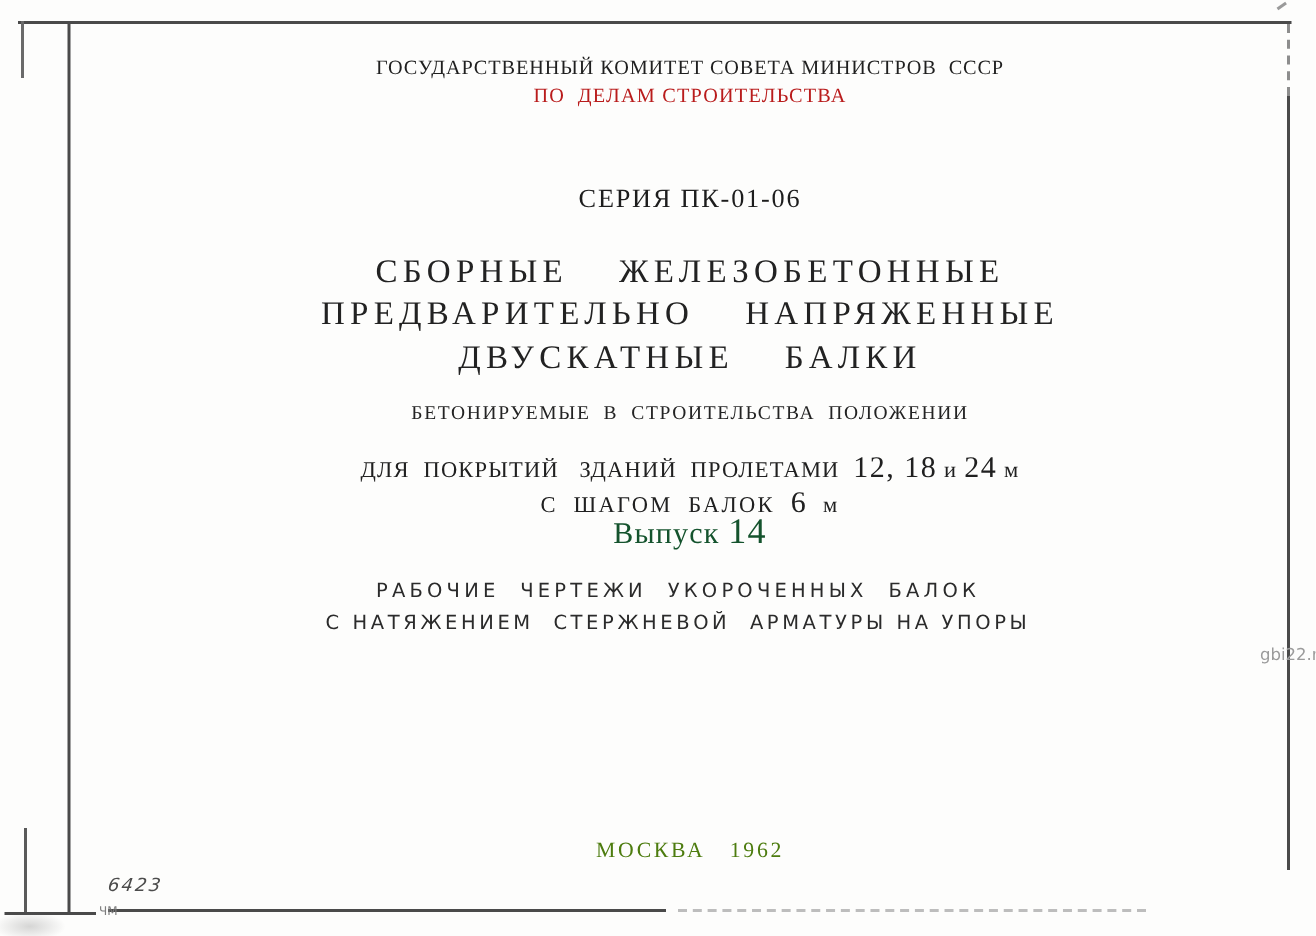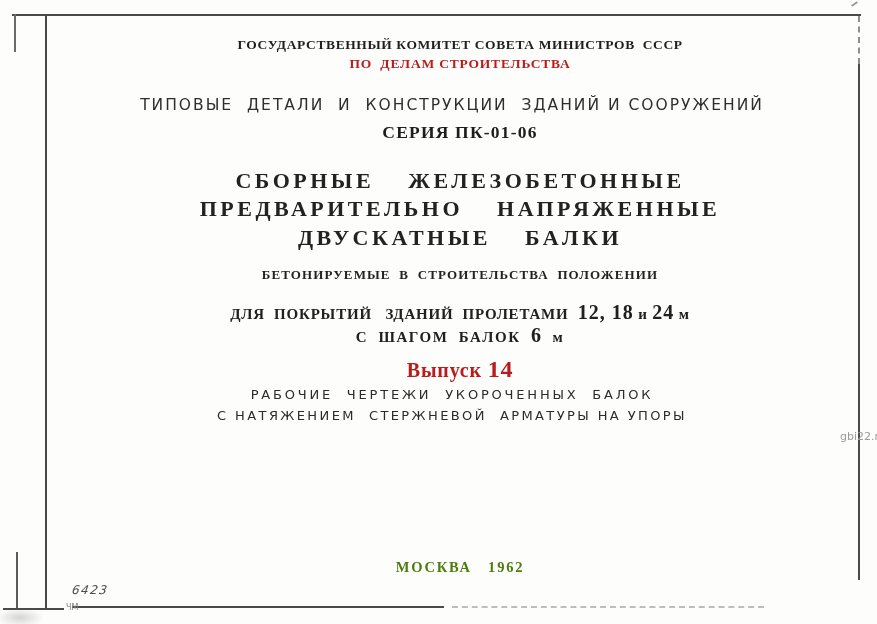--- a/index.html
+++ b/index.html
@@ -1,21 +1,21 @@
 <!DOCTYPE html>
 <html><head>
 <meta charset="utf-8">
 <style>
   * { margin:0; padding:0; box-sizing:border-box; }
   html,body { width:877px; height:624px; }
   body { background:#ffffff; font-family:"Liberation Serif","DejaVu Serif",serif; }
   .page { position:relative; width:877px; height:624px; background:#fdfdfc; overflow:hidden; color:#242424; }
   .abs { position:absolute; }
   .center { left:46px; width:812px; text-align:center; white-space:pre; }
-  .serifB { font-family:"Liberation Serif","DejaVu Serif",serif; font-weight:bold;padding-left:16px; }
+  .serifB { font-family:"Liberation Serif","DejaVu Serif",serif; font-weight:normal;padding-left:16px; }
   .sans { font-family:"DejaVu Sans","Liberation Sans",sans-serif; font-weight:normal; }
 
   
   .rule { background:#4a4a4a; }
   #top-line       { left:12px;  top:14px;  width:849px; height:2px; }
   #left-outer-top { left:14px;  top:14px;  width:2px;  height:38px; background:#6a6a6a; }
   #left-outer-bot { left:16px;  top:552px; width:2px;  height:58px; background:#5a5a5a; }
   #left-inner     { left:45px;  top:14px;  width:2px;  height:596px; }
   #right-dashed   { left:858px; top:16px;  height:48px; border-left:2px dashed #8d8d8d; }
   #right-solid    { left:858px; top:64px;  width:2px;  height:516px; }
@@ -31,21 +31,21 @@
   #committee2 { top:56px;  font-size:13.5px; letter-spacing:0.8px; color:#b91c1c; }
   #caption    { top:96px;  font-size:15.5px; letter-spacing:2px;   color:#2e2e2e; }
   #series     { top:122px; font-size:17.5px; letter-spacing:1.2px; color:#1d1d1d; }
   #t1 { top:168px; font-size:22px; letter-spacing:3.5px; word-spacing:8px; color:#222; }
   #t2 { top:196px; font-size:22px; letter-spacing:3.5px; word-spacing:8px; color:#222; }
   #t3 { top:225px; font-size:22px; letter-spacing:3.5px; word-spacing:8px; color:#222; }
   #subtitle { top:267px; font-size:13px; letter-spacing:1.1px; color:#232323; }
   #spans { top:301px; font-size:15px; letter-spacing:0.8px; color:#202020; }
   #step  { top:324px; font-size:15px; letter-spacing:1.5px; color:#202020; }
   .bignum { font-size:20px; letter-spacing:1px; }
-  #issue-h { top:356px; font-size:20px; letter-spacing:0.8px; color:#b91c1c; }
+  #issue-h { top:342px; font-size:20px; letter-spacing:0.8px; color:#14532d; }
   .issue-num { font-size:24px; }
   #desc1 { top:387px; font-size:13px; letter-spacing:2.8px; color:#2b2b2b; }
   #desc2 { top:408px; font-size:13px; letter-spacing:2.4px; color:#2b2b2b; }
   #desc3 { top:428px; font-size:13px; letter-spacing:2.4px; color:#2b2b2b; }
   #moscow { top:559px; font-size:14.5px; letter-spacing:1.8px; color:#4d7c0f; }
 
   
   #inv   { left:72px; top:583px; font-family:"DejaVu Sans",sans-serif; font-style:italic;
            font-size:12px; letter-spacing:1.5px; color:#4c4c4c; transform:skewX(-8deg); }
   #stamp { left:66px; top:603px; font-family:"DejaVu Sans",sans-serif; 
@@ -65,21 +65,20 @@
   <div class="abs" id="right-dashed"></div>
   <div class="abs rule" id="right-solid"></div>
   <div class="abs rule" id="bottom-short"></div>
   <div class="abs rule" id="bottom-long"></div>
   <div class="abs" id="bottom-dashes"></div>
   <div class="abs" id="corner-tick"></div>
   <div class="abs" id="smudge"></div>
 
   <div class="abs center serifB" id="committee1">ГОСУДАРСТВЕННЫЙ КОМИТЕТ СОВЕТА МИНИСТРОВ  СССР</div>
   <div class="abs center serifB" id="committee2">ПО  ДЕЛАМ СТРОИТЕЛЬСТВА</div>
-  <div class="abs center sans" id="caption">ТИПОВЫЕ  ДЕТАЛИ  И  КОНСТРУКЦИИ  ЗДАНИЙ И СООРУЖЕНИЙ</div>
   <div class="abs center serifB" id="series">СЕРИЯ ПК-01-06</div>
 
   <div class="abs center serifB" id="t1">СБОРНЫЕ  ЖЕЛЕЗОБЕТОННЫЕ</div>
   <div class="abs center serifB" id="t2">ПРЕДВАРИТЕЛЬНО  НАПРЯЖЕННЫЕ</div>
   <div class="abs center serifB" id="t3">ДВУСКАТНЫЕ  БАЛКИ</div>
   <div class="abs center serifB" id="subtitle">БЕТОНИРУЕМЫЕ  В  СТРОИТЕЛЬСТВА  ПОЛОЖЕНИИ</div>
 
   <div class="abs center serifB" id="spans"><span>ДЛЯ  ПОКРЫТИЙ   ЗДАНИЙ  ПРОЛЕТАМИ  </span><span class="bignum">12, 18</span><span> и </span><span class="bignum">24</span><span> м</span></div>
   <div class="abs center serifB" id="step"><span>С  ШАГОМ  БАЛОК  </span><span class="bignum">6</span><span>  м</span></div>
 

